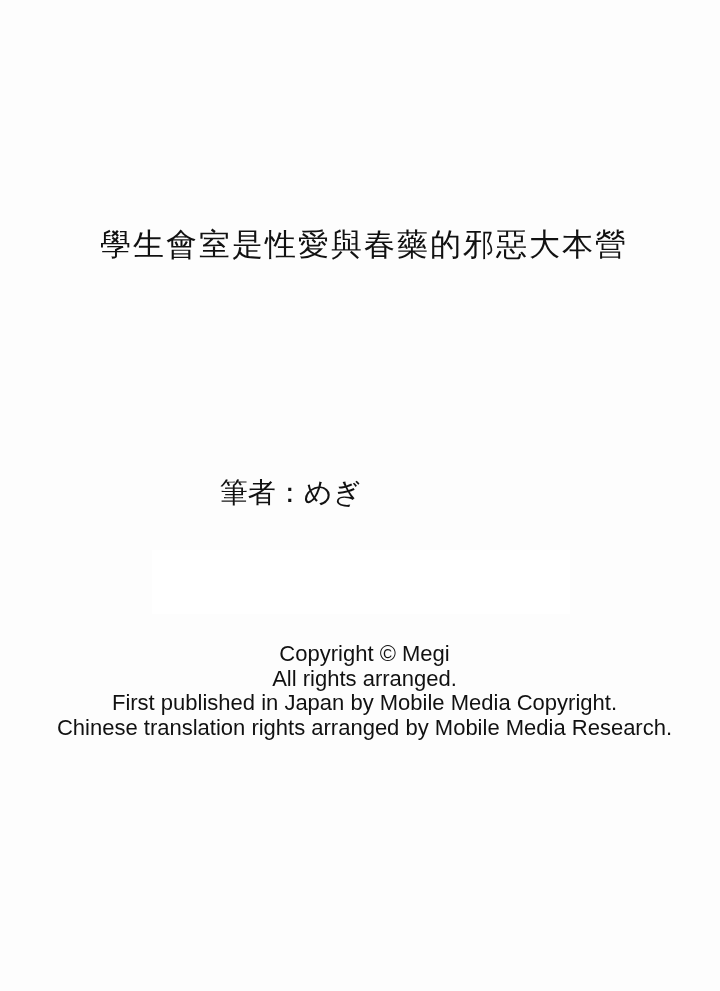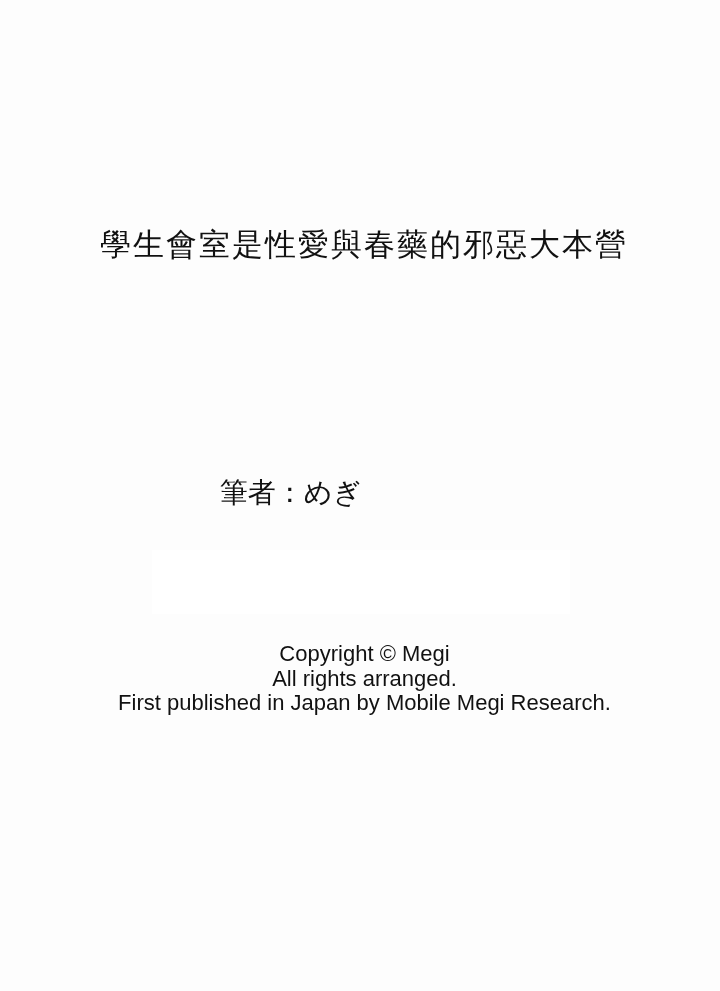--- a/index.html
+++ b/index.html
@@ -87,16 +87,17 @@
   <h1 class="series-title">學生會室是性愛與春藥的邪惡大本營</h1>
 
 
   <div class="author-line">筆者：めぎ</div>
 
   <div class="scan-artifact"></div>
 
   <div class="copyright-block">
     <div>Copyright © Megi</div>
     <div>All rights arranged.</div>
-    <div>First published in Japan by Mobile Megi Research.</div>
+    <div>First published in Japan by Mobile Media Copyright.</div>
+    <div>Chinese translation rights arranged by Mobile Media Research.</div>
   </div>
 
 </div>
 
 </body></html>

